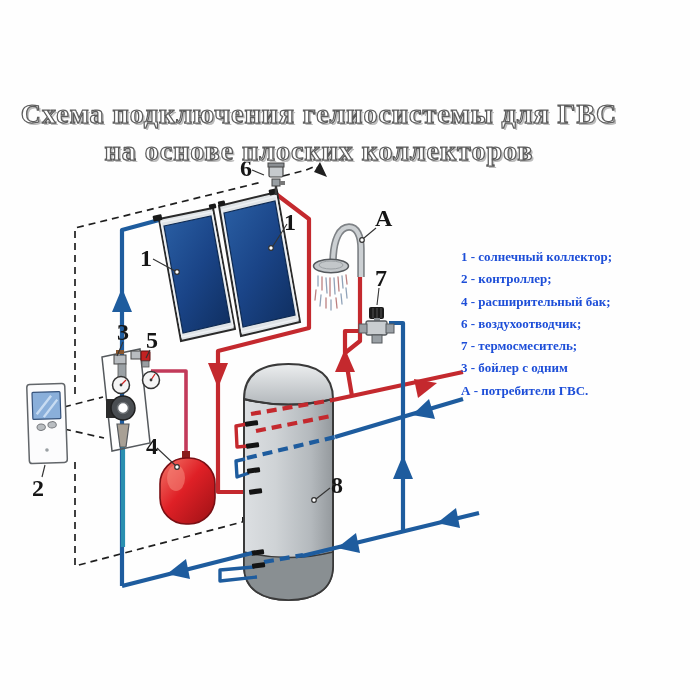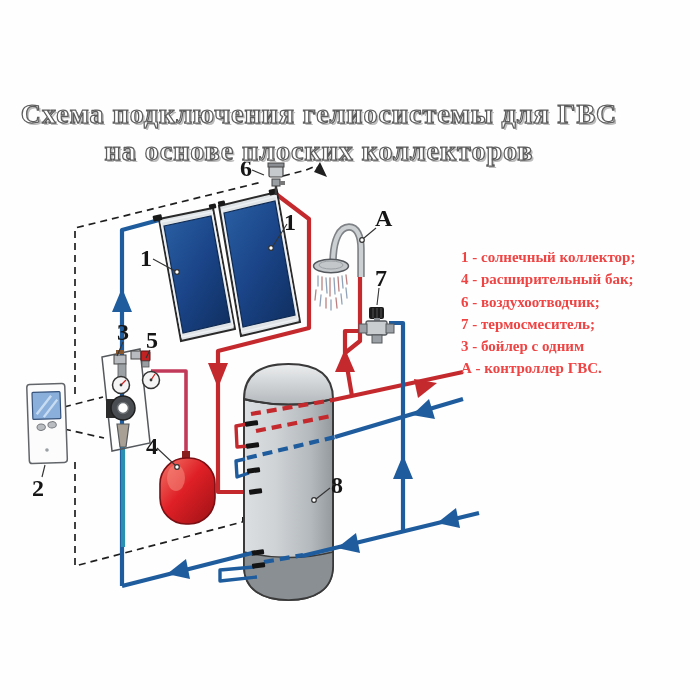--- a/index.html
+++ b/index.html
@@ -24,22 +24,22 @@
   .callout{font-family:"Liberation Serif",serif;font-weight:bold;font-size:24px;fill:#151515;}
 
   
   .title{position:absolute;top:95px;left:0;width:614px;text-align:center;margin-left:12px;}
   .title-line{font-family:"Liberation Serif",serif;font-weight:bold;font-size:28px;line-height:37px;
     color:#ffffff;letter-spacing:1px;-webkit-text-stroke:1.25px #5d5d5d;
     text-shadow:2px 2px 0 #bcbcbc;}
 
   
   .legend{position:absolute;left:461px;top:246px;width:238px;}
-  .legend-line{font-family:"Liberation Serif",serif;font-weight:bold;font-size:15px;
-    line-height:22.3px;color:#ef4444;white-space:nowrap;}
+  .legend-line{font-family:"Liberation Serif",serif;font-weight:bold;font-size:13px;
+    line-height:22.3px;color:#1d4ed8;white-space:nowrap;}
 </style>
 </head>
 <body>
 
 <div class="canvas">
 
 <svg width="700" height="700" viewBox="0 0 700 700">
   <defs>
     <linearGradient id="panelGrad" x1="0" y1="0" x2="1" y2="1">
       <stop offset="0" stop-color="#2a5fa4"></stop>
@@ -268,20 +268,21 @@
   </g>
 </svg>
 
   <div class="title">
     <div class="title-line">Схема подключения гелиосистемы для ГВС</div>
     <div class="title-line">на основе плоских коллекторов</div>
   </div>
 
   <div class="legend">
     <div class="legend-line">1 - солнечный коллектор;</div>
+    <div class="legend-line">2 - контроллер;</div>
     <div class="legend-line">4 - расширительный бак;</div>
     <div class="legend-line">6 - воздухоотводчик;</div>
     <div class="legend-line">7 - термосмеситель;</div>
     <div class="legend-line">3 - бойлер с одним</div>
-    <div class="legend-line">А - контроллер ГВС.</div>
+    <div class="legend-line">А - потребители ГВС.</div>
   </div>
 
 </div>
 
 </body></html>

